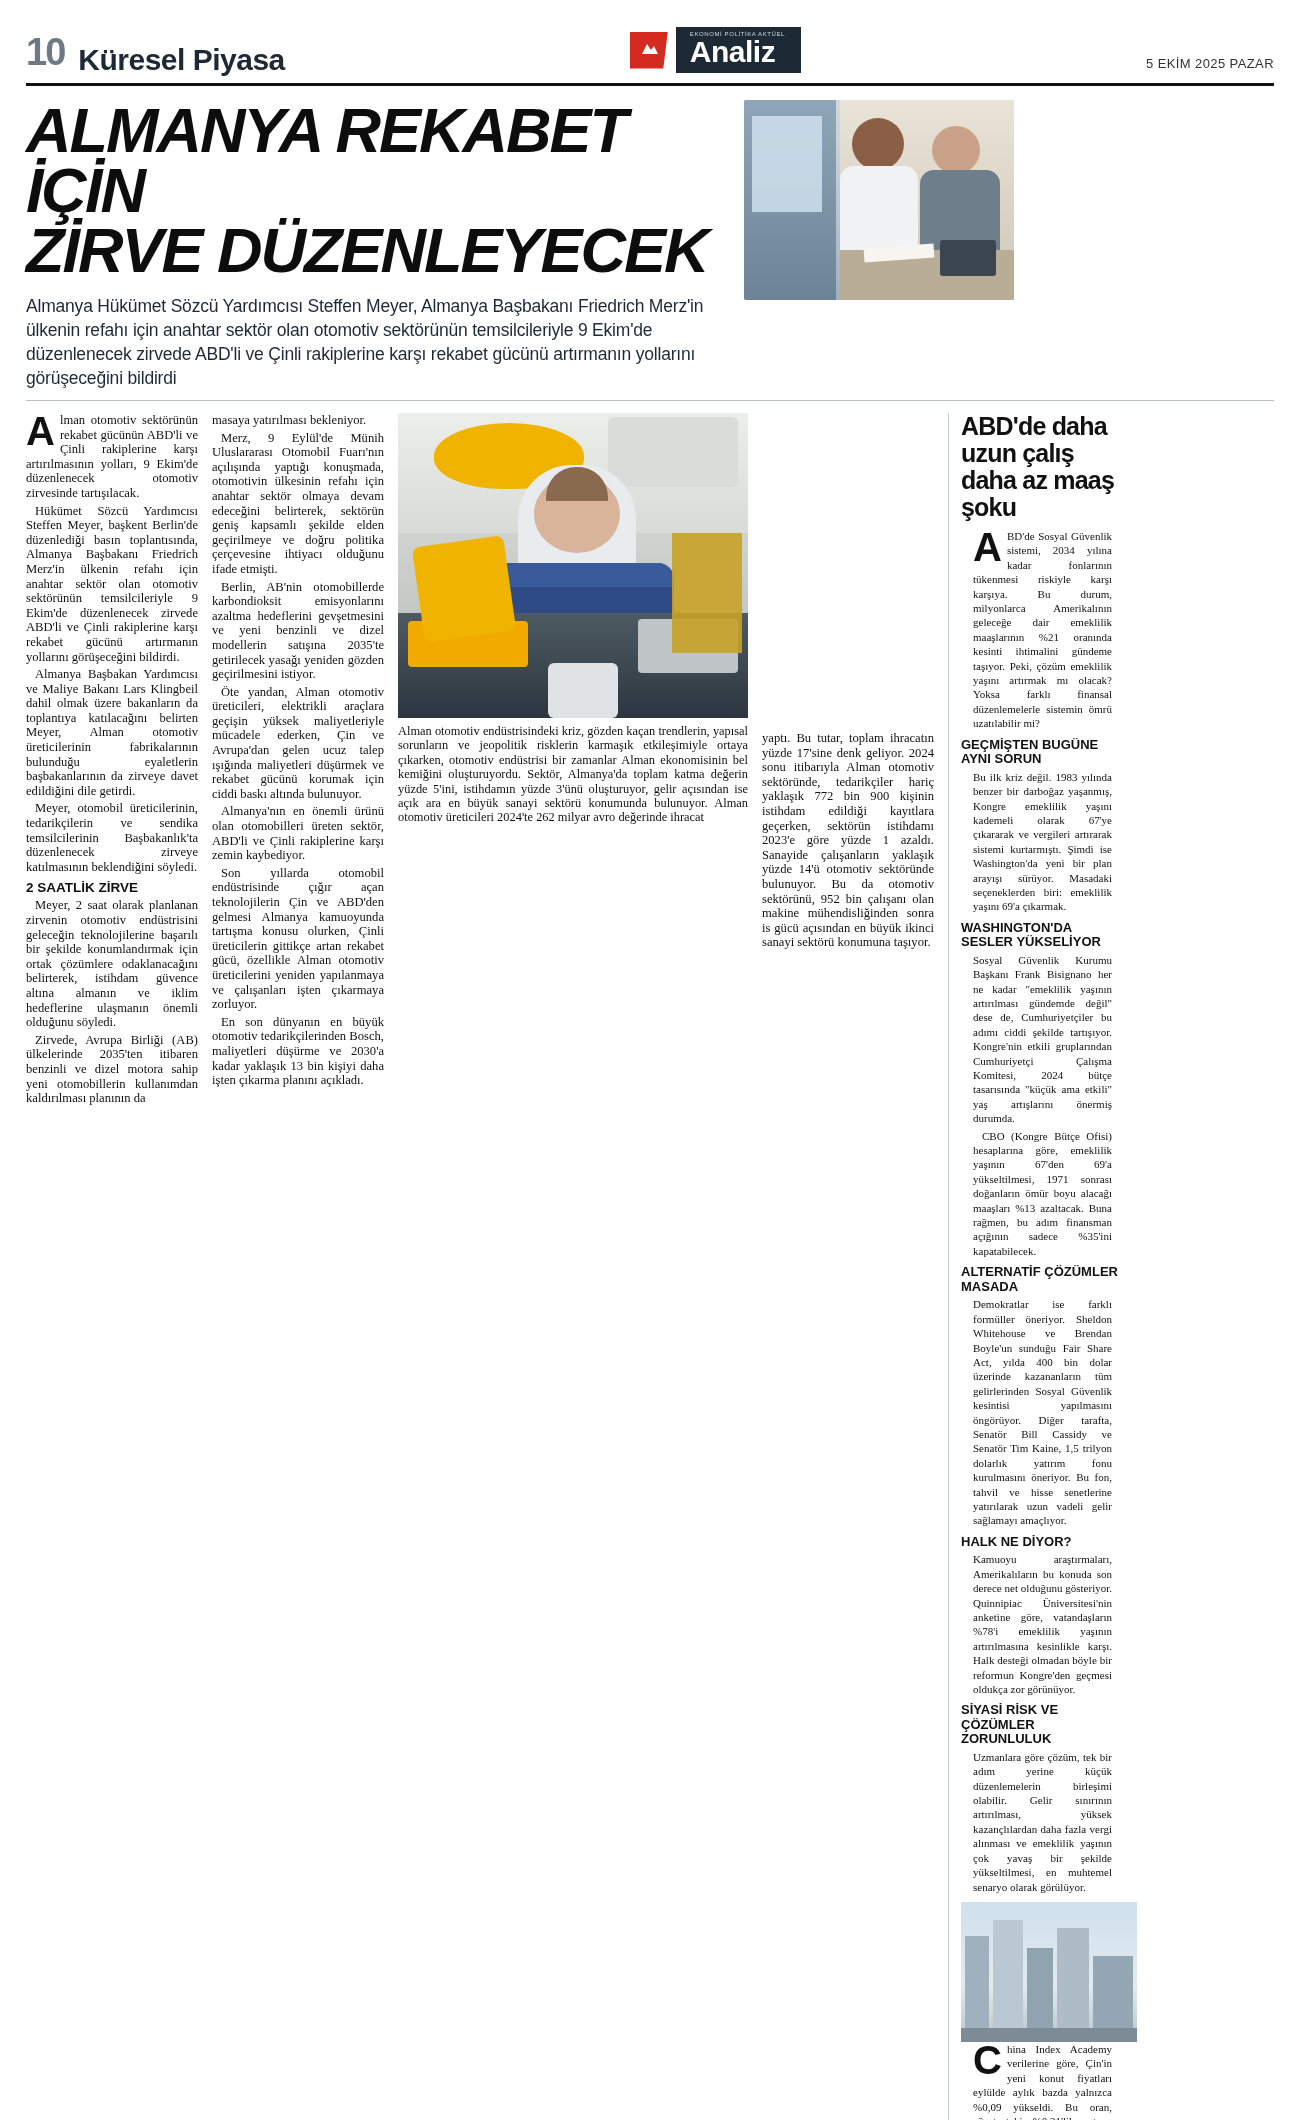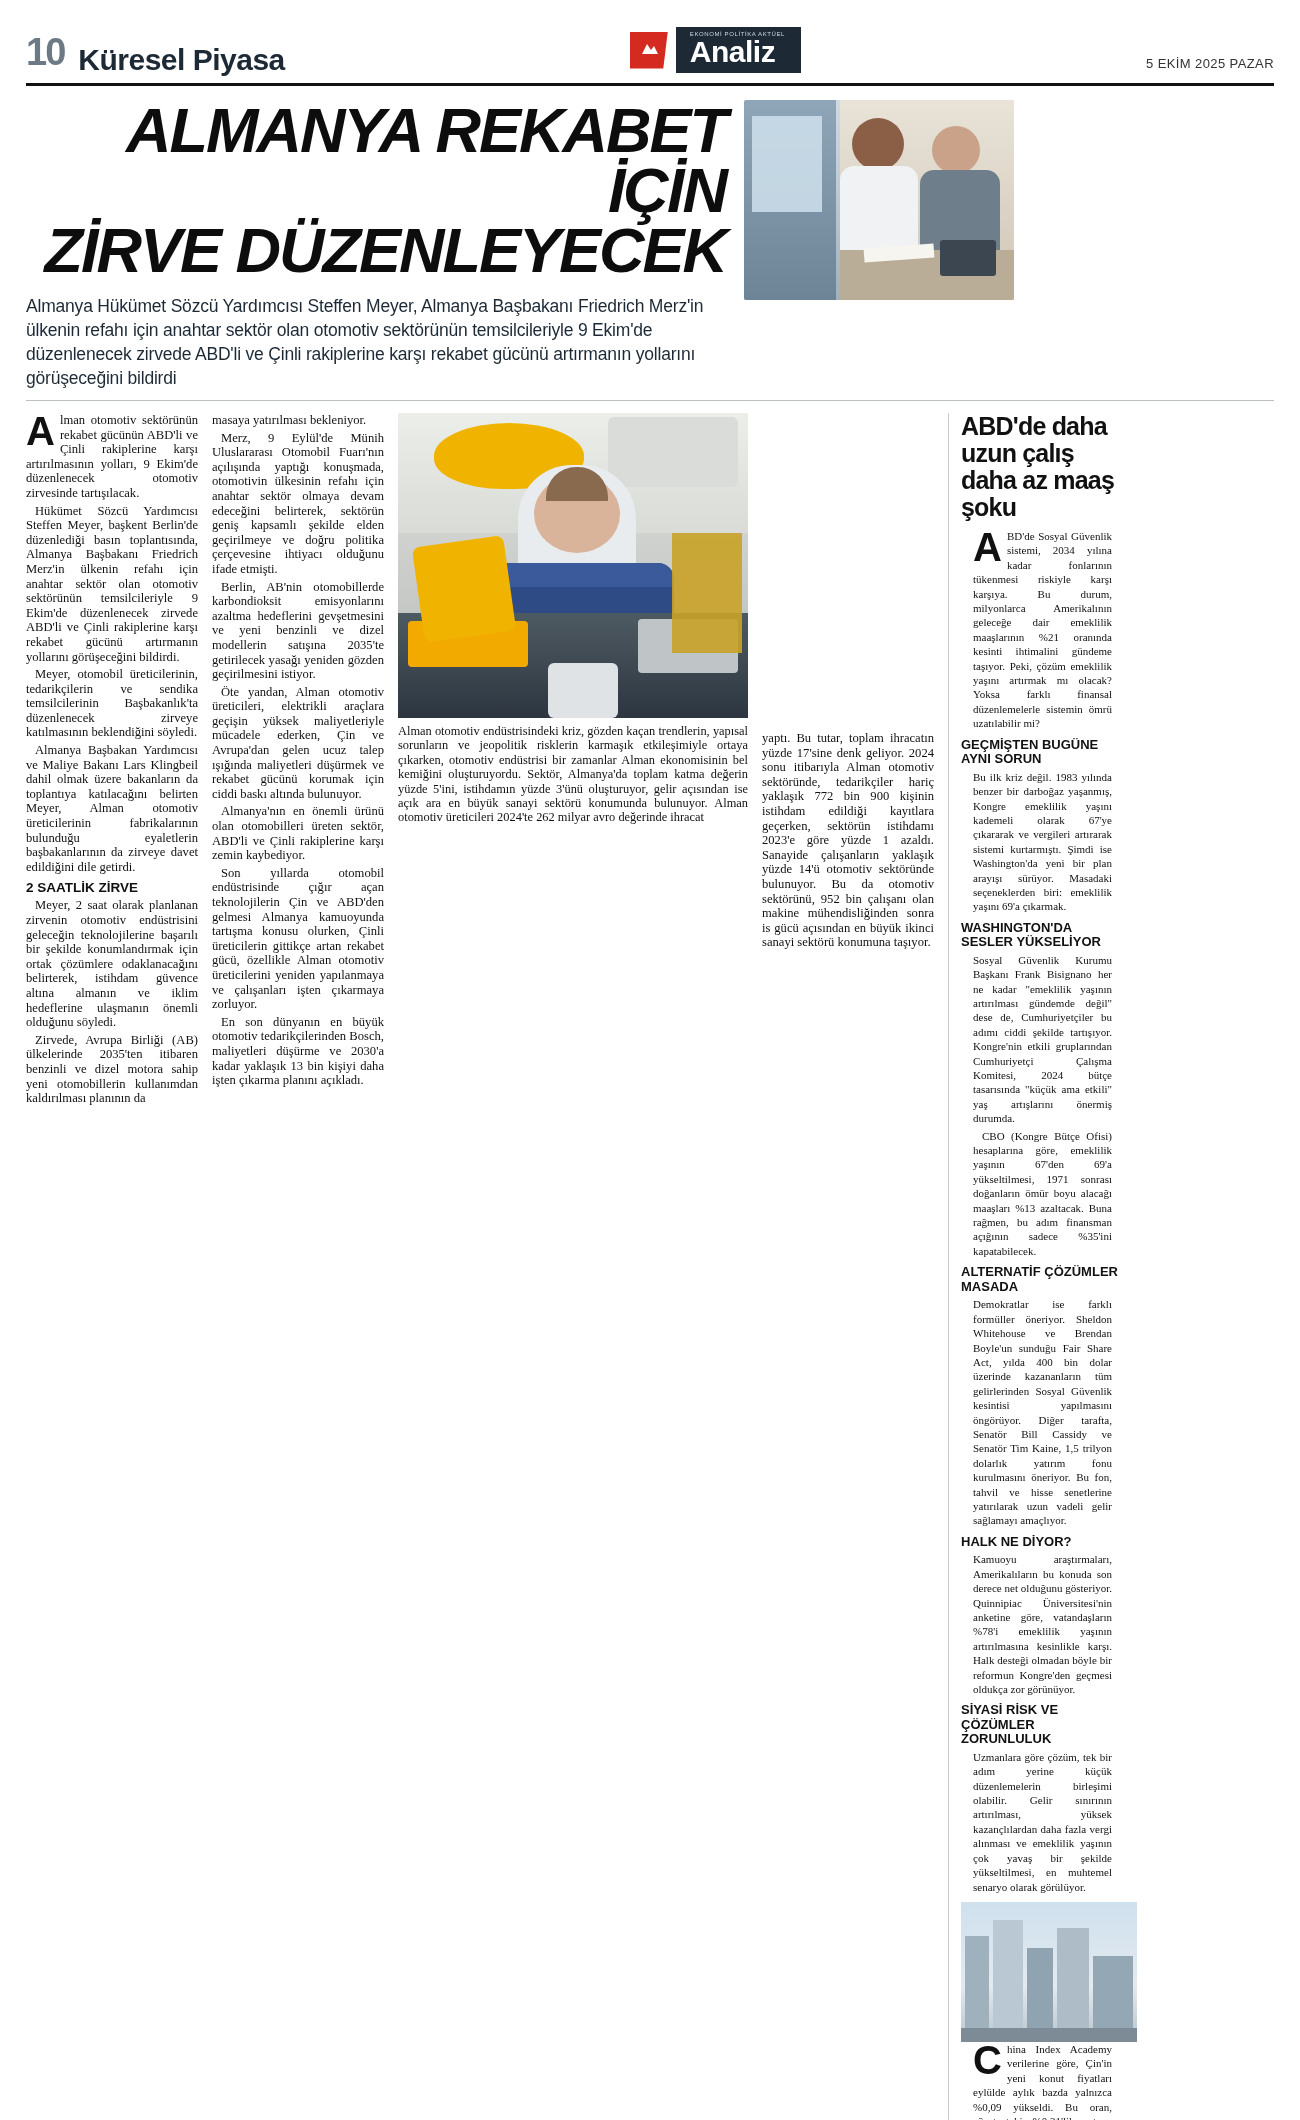--- a/index.html
+++ b/index.html
@@ -26,21 +26,21 @@
   .logo-main { font-family:"Liberation Sans", sans-serif; font-weight:bold; font-size:30px; line-height:30px; letter-spacing:-0.5px; }
   .mast-date { font-family:"Liberation Sans", sans-serif; font-size:13px; color:#333; letter-spacing:0.4px; padding-bottom:6px; }
 
   
   .lead { display:flex; gap:18px; margin-top:14px; }
   .lead-left { width:700px; }
   h1.headline {
     font-family:"Liberation Sans", sans-serif;
     font-weight:bold; font-style:italic;
     font-size:63px; line-height:60px;
-    letter-spacing:-2px; margin:0 0 14px 0; color:#0d0d0d;text-align:right;
+    letter-spacing:-2px; margin:0 0 14px 0; color:#0d0d0d;
   }
   .lead-deck { font-family:"Liberation Sans", sans-serif; font-size:17.5px; line-height:24px; color:#1d2a36; letter-spacing:-0.2px; }
   .lead-right { width:270px; }
   .lead-photo { width:270px; height:200px; border-radius:2px; overflow:hidden; position:relative; }
 
   
   .ph { position:relative; overflow:hidden; background:#c9cfd3; }
   .ph i { position:absolute; display:block; }
 
   
@@ -116,22 +116,22 @@
     </div>
   </div>
 
   <div class="hr-thin"></div>
 
   <div class="main-grid">
 
     <div class="col mg-c1">
       <p class="dropcap noind">Alman otomotiv sektörünün rekabet gücünün ABD'li ve Çinli rakiplerine karşı artırılmasının yolları, 9 Ekim'de düzenlenecek otomotiv zirvesinde tartışılacak.</p>
       <p>Hükümet Sözcü Yardımcısı Steffen Meyer, başkent Berlin'de düzenlediği basın toplantısında, Almanya Başbakanı Friedrich Merz'in ülkenin refahı için anahtar sektör olan otomotiv sektörünün temsilcileriyle 9 Ekim'de düzenlenecek zirvede ABD'li ve Çinli rakiplerine karşı rekabet gücünü artırmanın yollarını görüşeceğini bildirdi.</p>
+      <p>Almanya Başbakan Yardımcısı ve Maliye Bakanı Lars Klingbeil dahil olmak üzere bakanların da toplantıya katılacağını belirten Meyer, Alman otomotiv üreticilerinin fabrikalarının bulunduğu eyaletlerin başbakanlarının da zirveye davet edildiğini dile getirdi.</p>
       <p>Meyer, otomobil üreticilerinin, tedarikçilerin ve sendika temsilcilerinin Başbakanlık'ta düzenlenecek zirveye katılmasının beklendiğini söyledi.</p>
-      <p>Almanya Başbakan Yardımcısı ve Maliye Bakanı Lars Klingbeil dahil olmak üzere bakanların da toplantıya katılacağını belirten Meyer, Alman otomotiv üreticilerinin fabrikalarının bulunduğu eyaletlerin başbakanlarının da zirveye davet edildiğini dile getirdi.</p>
       <div class="subhead">2 SAATLİK ZİRVE</div>
       <p>Meyer, 2 saat olarak planlanan zirvenin otomotiv endüstrisini geleceğin teknolojilerine başarılı bir şekilde konumlandırmak için ortak çözümlere odaklanacağını belirterek, istihdam güvence altına almanın ve iklim hedeflerine ulaşmanın önemli olduğunu söyledi.</p>
       <p>Zirvede, Avrupa Birliği (AB) ülkelerinde 2035'ten itibaren benzinli ve dizel motora sahip yeni otomobillerin kullanımdan kaldırılması planının da</p>
     </div>
 
     <div class="col mg-c2">
       <p class="noind">masaya yatırılması bekleniyor.</p>
       <p>Merz, 9 Eylül'de Münih Uluslararası Otomobil Fuarı'nın açılışında yaptığı konuşmada, otomotivin ülkesinin refahı için anahtar sektör olmaya devam edeceğini belirterek, sektörün geniş kapsamlı şekilde elden geçirilmeye ve doğru politika çerçevesine ihtiyacı olduğunu ifade etmişti.</p>
       <p>Berlin, AB'nin otomobillerde karbondioksit emisyonlarını azaltma hedeflerini gevşetmesini ve yeni benzinli ve dizel modellerin satışına 2035'te getirilecek yasağı yeniden gözden geçirilmesini istiyor.</p>
       <p>Öte yandan, Alman otomotiv üreticileri, elektrikli araçlara geçişin yüksek maliyetleriyle mücadele ederken, Çin ve Avrupa'dan gelen ucuz talep ışığında maliyetleri düşürmek ve rekabet gücünü korumak için ciddi baskı altında bulunuyor.</p>

